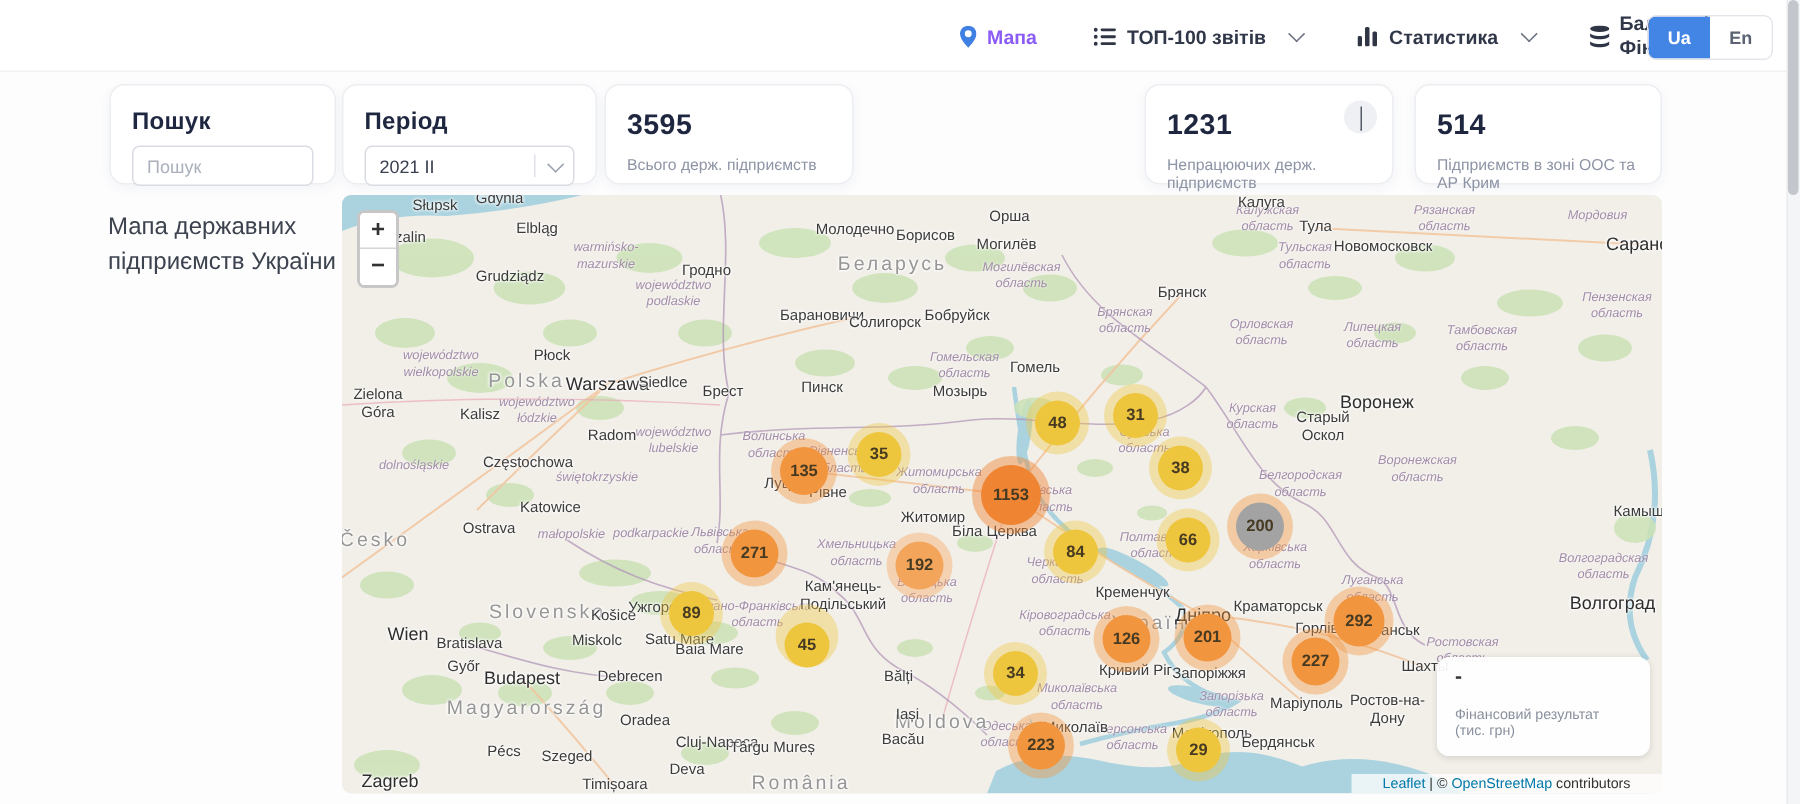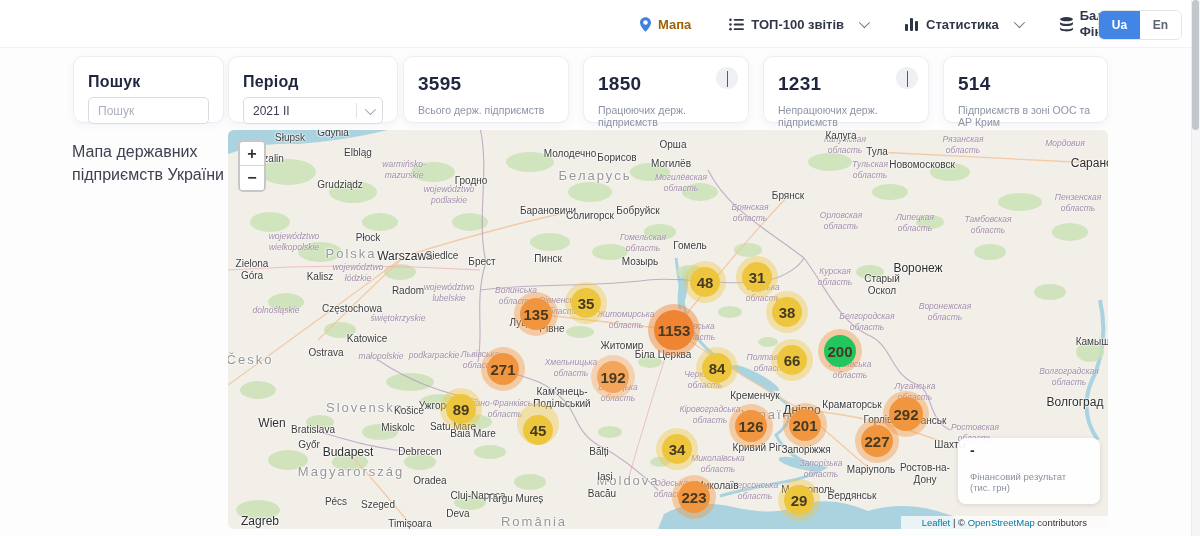--- a/index.html
+++ b/index.html
@@ -10,21 +10,21 @@
   
   .header { position:absolute; left:0; top:0; width:1200px; height:48px; background:#fff;
     border-bottom:1px solid #f1f2f4; display:flex; align-items:center; z-index:30; }
   .logo { display:flex; align-items:center; margin-left:28px; cursor:pointer; }
   .logo svg { display:block; }
   .logo-divider { width:1px; height:34px; background:#e4e6ea; margin:0 10px; }
   .logo-text { font-size:7.5px; letter-spacing:.6px; color:#a8adb5; line-height:1.55; font-weight:700; }
   .nav { position:absolute; left:640px; top:0; height:48px; display:flex; align-items:center; gap:38px; }
   .nav-item { display:flex; align-items:center; gap:7px; font-size:13px; color:#303748; font-weight:700; cursor:pointer; white-space:nowrap; }
   .nav-item .lbl2 { line-height:1.25; font-weight:700; }
-  .nav-item.active { color:#a16207; }
+  .nav-item.active { color:#8b5cf6; }
   .chev { width:8px; height:8px; border-right:1.6px solid #6b7280; border-bottom:1.6px solid #6b7280;
     transform:rotate(45deg) translateY(-2px); margin-left:8px; }
   .lang { position:absolute; right:18px; top:10px; display:flex; border:1px solid #e2e5ea; border-radius:6px; overflow:hidden; }
   .lang button { width:41px; height:28px; border:none; font-size:12px; font-weight:700; cursor:pointer; background:#fff; color:#5c6473; font-family:inherit; }
   .lang button.on { background:#4285e4; color:#fff; }
 
   
   .card { position:absolute; top:56px; height:67px; background:#fff; border:1px solid #eceef2;
     border-radius:10px; box-shadow:0 2px 8px rgba(40,50,80,.05); padding:16px 14px; }
   .card h3 { font-size:16px; color:#1f2740; letter-spacing:.2px; }
@@ -51,21 +51,21 @@
   .map svg.base { position:absolute; left:0; top:0; }
   .city { position:absolute; transform:translate(-50%,-50%); font-size:10px; color:#3b3b3b; white-space:pre-line;
     text-align:center; text-shadow:0 0 2px #fff,0 0 2px #fff,0 0 3px #fff; pointer-events:none; line-height:1.2; }
   .city.big { font-size:12px; color:#2e2e2e; }
   .city.country { font-size:13px; color:#969696; letter-spacing:2px; font-weight:400; }
   .region { position:absolute; transform:translate(-50%,-50%); font-size:8.5px; font-style:italic; color:#a38daa;
     white-space:pre-line; text-align:center; line-height:1.25; text-shadow:0 0 2px #fff; pointer-events:none; }
   .cluster { position:absolute; transform:translate(-50%,-50%); border-radius:50%; display:flex;
     align-items:center; justify-content:center; cursor:pointer; z-index:5; }
   .cluster .in { border-radius:50%; display:flex; align-items:center; justify-content:center;
-    font-size:15px; font-weight:700; color:#463a22; }
+    font-size:11px; font-weight:700; color:#463a22; }
   .zoomctl { position:absolute; left:10px; top:10px; width:28px; background:#fff; border:2px solid rgba(0,0,0,.22);
     border-radius:5px; overflow:hidden; z-index:10; }
   .zoomctl button { display:block; width:100%; height:24px; background:#fff; border:none; font-size:16px;
     font-weight:700; color:#333; cursor:pointer; line-height:1; font-family:inherit; }
   .zoomctl button:first-child { border-bottom:1px solid #d5d5d5; }
   .legend { position:absolute; right:8px; bottom:25px; width:142px; background:rgba(255,255,255,.93);
     border-radius:8px; padding:7px 12px 11px; box-shadow:0 1px 5px rgba(0,0,0,.12); z-index:10; }
   .legend .min { font-size:14px; font-weight:700; color:#333; line-height:.8; cursor:pointer; }
   .legend .cap { font-size:9.5px; color:#8a919e; margin-top:15px; }
   .attr { position:absolute; right:0; bottom:0; background:rgba(255,255,255,.75); font-size:9.5px; color:#333;
@@ -142,25 +142,20 @@
       <span class="val">2021 II</span>
       <span class="sep"></span>
       <span class="chev"></span>
     </div>
   </div>
 
   <div class="card stat" style="left:403px; width:166px;">
     <div class="num">3595</div>
     <div class="cap">Всього держ. підприємств</div>
 
-  </div>
-  <div class="card stat" style="left:583px; width:166px;">
-    <div class="num">1850</div>
-    <div class="cap">Працюючих держ. підприємств</div>
-    <button class="round"><span class="chev"></span></button>
   </div>
   <div class="card stat" style="left:763px; width:166px;">
     <div class="num">1231</div>
     <div class="cap">Непрацюючих держ. підприємств</div>
     <button class="round"><span class="chev"></span></button>
   </div>
   <div class="card stat" style="left:943px; width:165px;">
     <div class="num">514</div>
     <div class="cap">Підприємств в зоні ООС та АР Крим</div>
 
@@ -446,21 +441,21 @@
         <div class="cluster" style="left: 308px; top: 184px; height: 44px; width: 44px; background: rgba(242, 149, 63, 0.4);">
           <div class="in" style="height: 32px; width: 32px; background: rgb(242, 149, 63);">135</div>
         </div>
         <div class="cluster" style="left: 559px; top: 182px; height: 42px; width: 42px; background: rgba(238, 198, 62, 0.38);">
           <div class="in" style="height: 30px; width: 30px; background: rgb(238, 198, 62);">38</div>
         </div>
         <div class="cluster" style="left: 446px; top: 200px; height: 52px; width: 52px; background: rgba(239, 132, 51, 0.45);">
           <div class="in" style="height: 40px; width: 40px; background: rgb(239, 132, 51);">1153</div>
         </div>
         <div class="cluster" style="left: 612px; top: 221px; height: 44px; width: 44px; background: rgba(242, 149, 63, 0.4);">
-          <div class="in" style="height: 32px; width: 32px; background: #22c55e;">200</div>
+          <div class="in" style="height: 32px; width: 32px; background: #a3a3a3;">200</div>
         </div>
         <div class="cluster" style="left: 564px; top: 230px; height: 42px; width: 42px; background: rgba(238, 198, 62, 0.38);">
           <div class="in" style="height: 30px; width: 30px; background: rgb(238, 198, 62);">66</div>
         </div>
         <div class="cluster" style="left: 275px; top: 239px; height: 44px; width: 44px; background: rgba(242, 149, 63, 0.4);">
           <div class="in" style="height: 32px; width: 32px; background: rgb(242, 149, 63);">271</div>
         </div>
         <div class="cluster" style="left: 385px; top: 247px; height: 44px; width: 44px; background: rgba(244, 165, 92, 0.4);">
           <div class="in" style="height: 32px; width: 32px; background: rgb(244, 165, 92);">192</div>
         </div>

